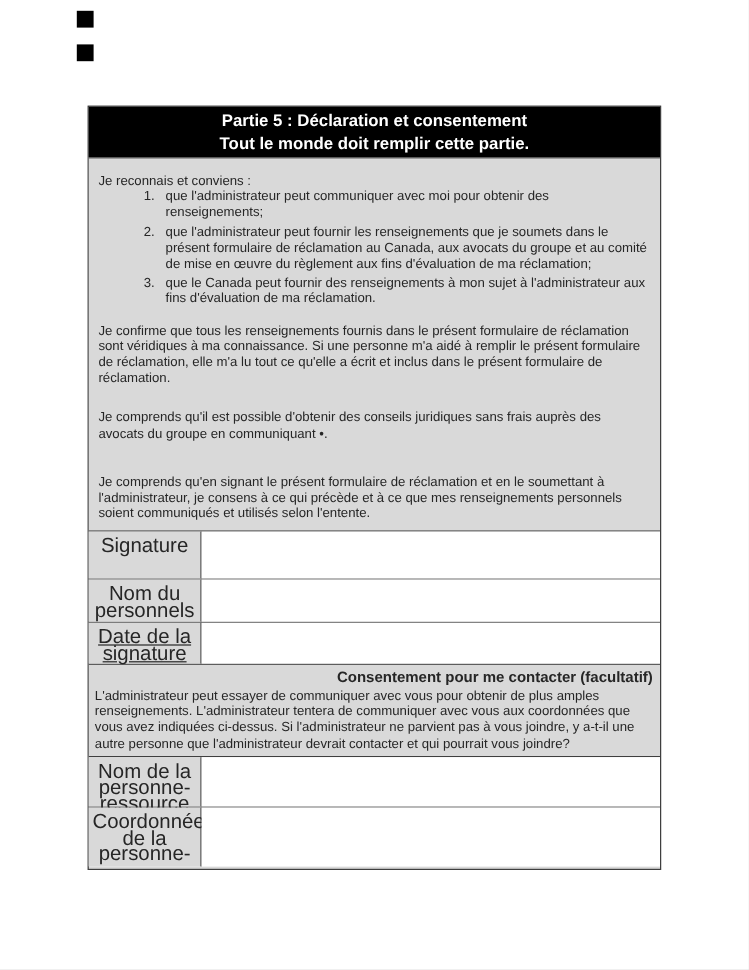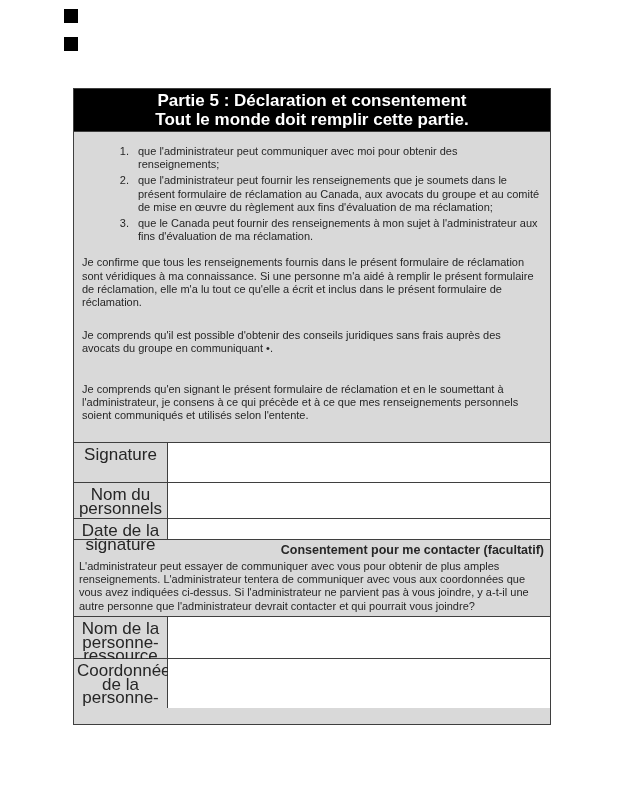--- a/index.html
+++ b/index.html
@@ -24,21 +24,21 @@
     box-sizing: border-box;
     border: 1.5px solid #3f3f3f;
     background: #d9d9d9;
   }
   .section { box-sizing: border-box; width: 100%; }
   .b-top { border-top: 1.5px solid #3f3f3f; }
 
   .header {
     height: 42px; background: #000000; color: #ffffff;
     text-align: center; font-weight: bold;
-    font-size: 17px; line-height: 19px; padding-top: 2px;
+    font-size: 14px; line-height: 19px; padding-top: 2px;
   }
 
   .intro {
     height: 311px; background: #d9d9d9;
     font-size: 11px; line-height: 13.2px;
     padding: 13px 10px 0 8px;
   }
   .intro p { margin: 0; }
   .intro ol { margin: 0 0 0 0; padding-left: 50px; }
   .intro ol li { margin-top: 3px; padding-left: 6px; }
@@ -48,21 +48,21 @@
   .p-bigger { margin-top: 27px !important; }
 
   .row { display: flex; background: #ffffff; }
   .row .label {
     width: 94px; box-sizing: border-box;
     background: #d9d9d9; border-right: 1.5px solid #3f3f3f;
     text-align: center; font-size: 17px; line-height: 13.5px;
     padding: 5px 3px 0 3px;
   }
   .row .value { flex: 1; background: #ffffff; }
-  .h40 { height: 40px; } .h36 { height: 36px; } .h35 { height: 21px; }
+  .h40 { height: 40px; } .h36 { height: 36px; } .h35 { height: 35px; text-decoration: underline; }
   .h42 { height: 42px; justify-content: space-between; } .h50 { height: 50px; }
 
   .consent {
     height: 77px; background: #d9d9d9;
     padding: 3px 6px 0 5px;
   }
   .consent-title {
     font-weight: bold; font-size: 12.5px; text-align: right;
     line-height: 15px;
   }
@@ -77,20 +77,21 @@
 <div class="corner-mark m2"></div>
 
 <div class="form">
 
   <div class="section header">
     <div>Partie 5 : Déclaration et consentement</div>
     <div>Tout le monde doit remplir cette partie.</div>
   </div>
 
   <div class="section intro b-top">
+    <p>Je reconnais et conviens :</p>
     <ol>
       <li>que l'administrateur peut communiquer avec moi pour obtenir des renseignements;</li>
       <li>que l'administrateur peut fournir les renseignements que je soumets dans le présent formulaire de réclamation au Canada, aux avocats du groupe et au comité de mise en œuvre du règlement aux fins d'évaluation de ma réclamation;</li>
       <li>que le Canada peut fournir des renseignements à mon sujet à l'administrateur aux fins d'évaluation de ma réclamation.</li>
     </ol>
     <p class="p-mid">Je confirme que tous les renseignements fournis dans le présent formulaire de réclamation sont véridiques à ma connaissance. Si une personne m'a aidé à remplir le présent formulaire de réclamation, elle m'a lu tout ce qu'elle a écrit et inclus dans le présent formulaire de réclamation.</p>
     <p class="p-big">Je comprends qu'il est possible d'obtenir des conseils juridiques sans frais auprès des avocats du groupe en communiquant •.</p>
     <p class="p-bigger">Je comprends qu'en signant le présent formulaire de réclamation et en le soumettant à l'administrateur, je consens à ce qui précède et à ce que mes renseignements personnels soient communiqués et utilisés selon l'entente.</p>
   </div>
 

